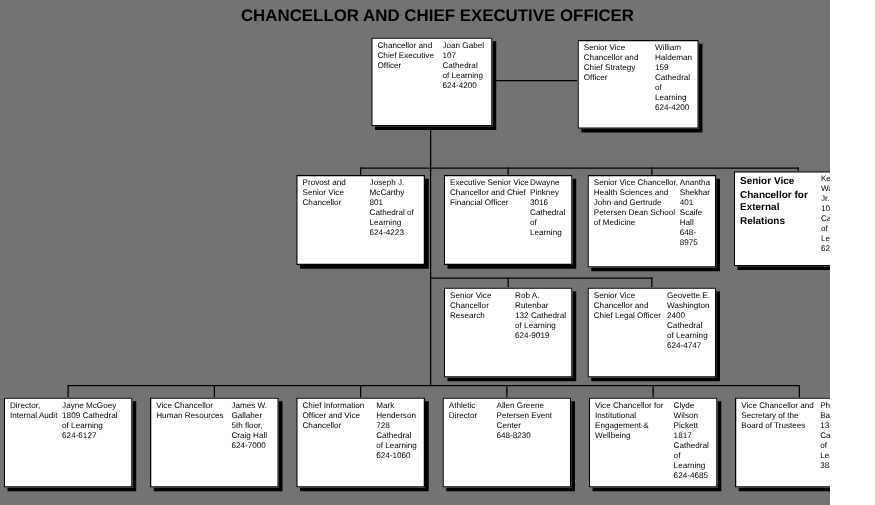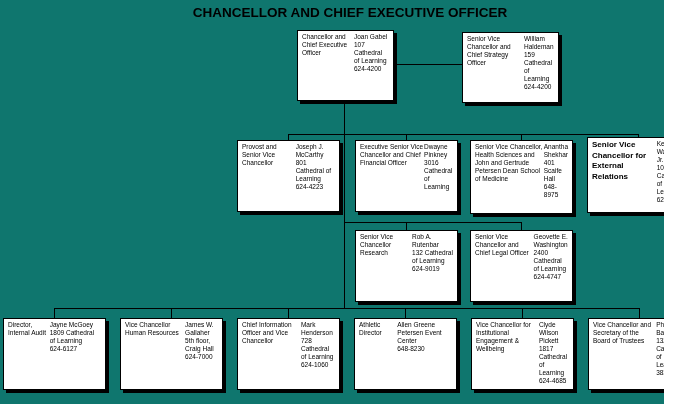--- a/index.html
+++ b/index.html
@@ -1,17 +1,17 @@
 <!DOCTYPE html>
 <html><head>
 <meta charset="utf-8">
 <style>
   html,body{margin:0;padding:0;}
   body{width:700px;height:404px;background:#ffffff;font-family:"Liberation Sans",sans-serif;color:#000;}
-  #chart{position:relative;width:664px;height:404px;background:#0f766e;overflow:hidden;}
+  #chart{position:relative;width:664px;height:404px;background:#737373;overflow:hidden;}
   .page-title{position:absolute;top:5px;left:0;width:700px;text-align:center;
     font-size:13.5px;font-weight:bold;letter-spacing:0px;font-family:"Liberation Sans",sans-serif;}
   .box{position:absolute;box-sizing:border-box;background:#fff;border:1px solid #000;
     box-shadow:3px 3px 0 #000;display:flex;flex-direction:row;justify-content:space-between;
     padding:2px 4px 3px 4px;font-size:6.5px;line-height:8px;}
   .box .t{white-space:normal;}
   .box .t.em{font-weight:bold;font-size:8px;line-height:10.5px;}
   .box .info > div{min-height:8px;}
   .hl,.vl{position:absolute;background:#000;}
   .hl{height:1px;}

